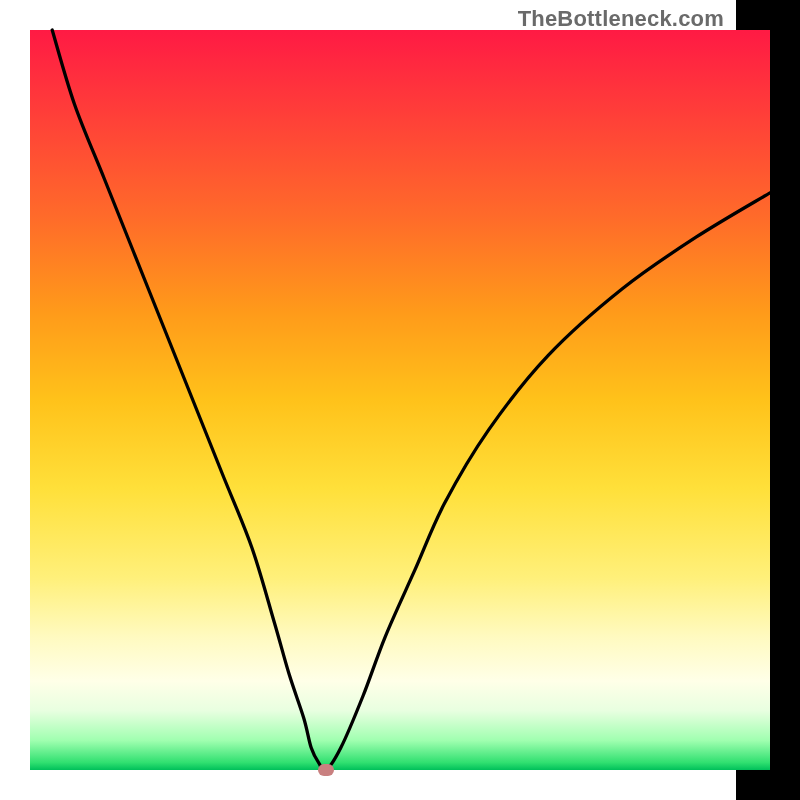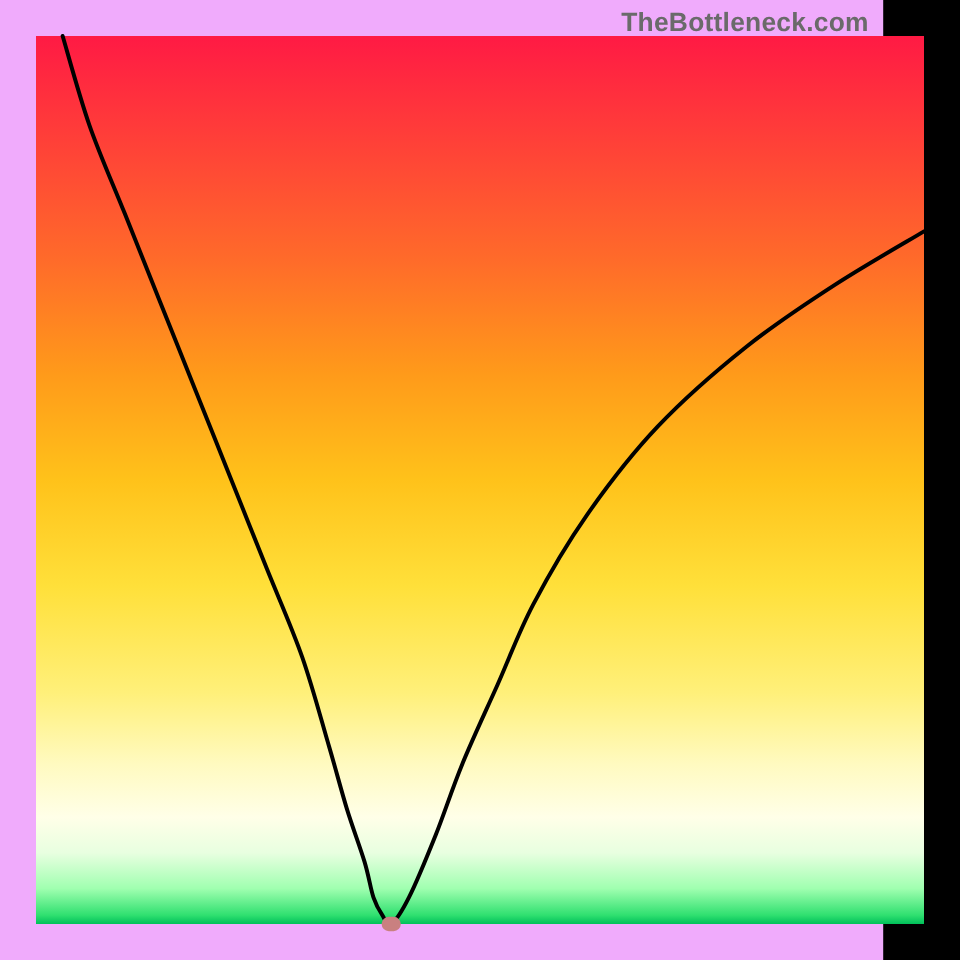--- a/index.html
+++ b/index.html
@@ -1,20 +1,20 @@
 <!DOCTYPE html>
 <html><head>
 <meta charset="utf-8">
 <style>
   * { margin: 0; padding: 0; box-sizing: border-box; }
   html, body { width: 800px; height: 800px; overflow: hidden; background: #000; }
   .frame {
     width: 736px;
     height: 800px;
-    background: #f0abfc;
+    background: #ffffff;
     position: relative;
   }
   .plot {
     position: absolute;
     left: 30px;
     top: 30px;
     width: 740px;
     height: 740px;
     background: linear-gradient(to bottom,
       #ff1a44 0%,

